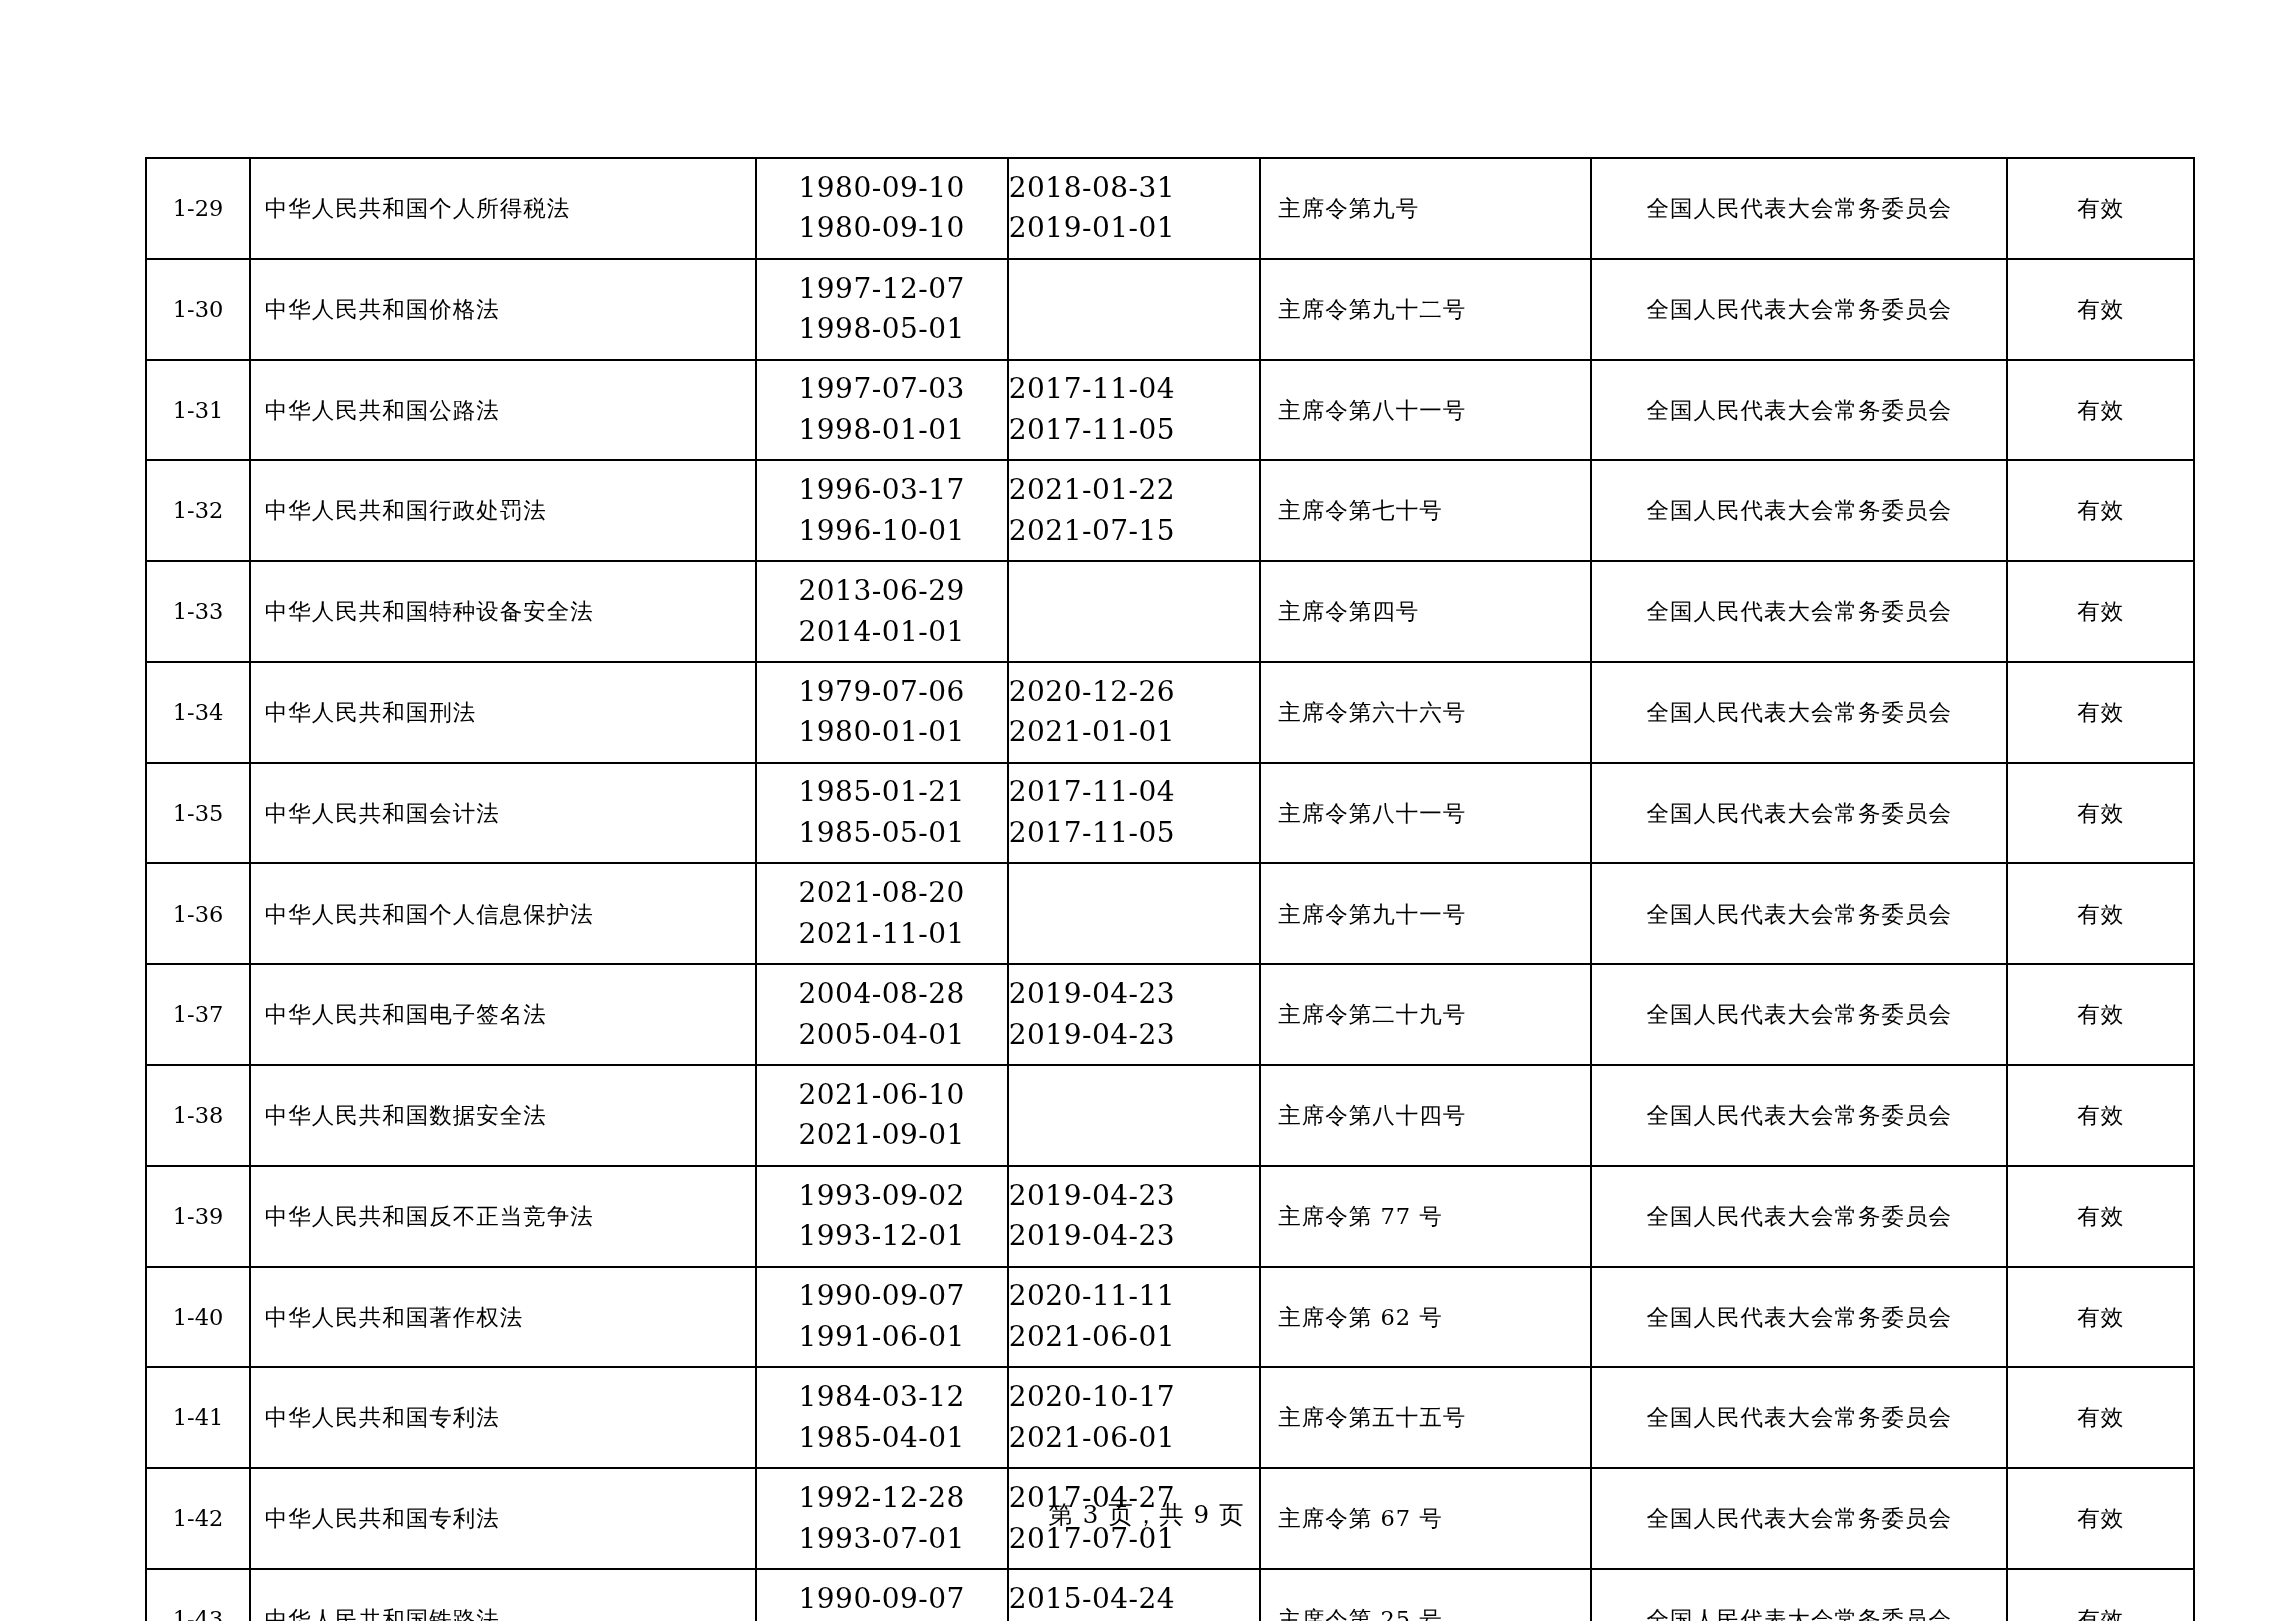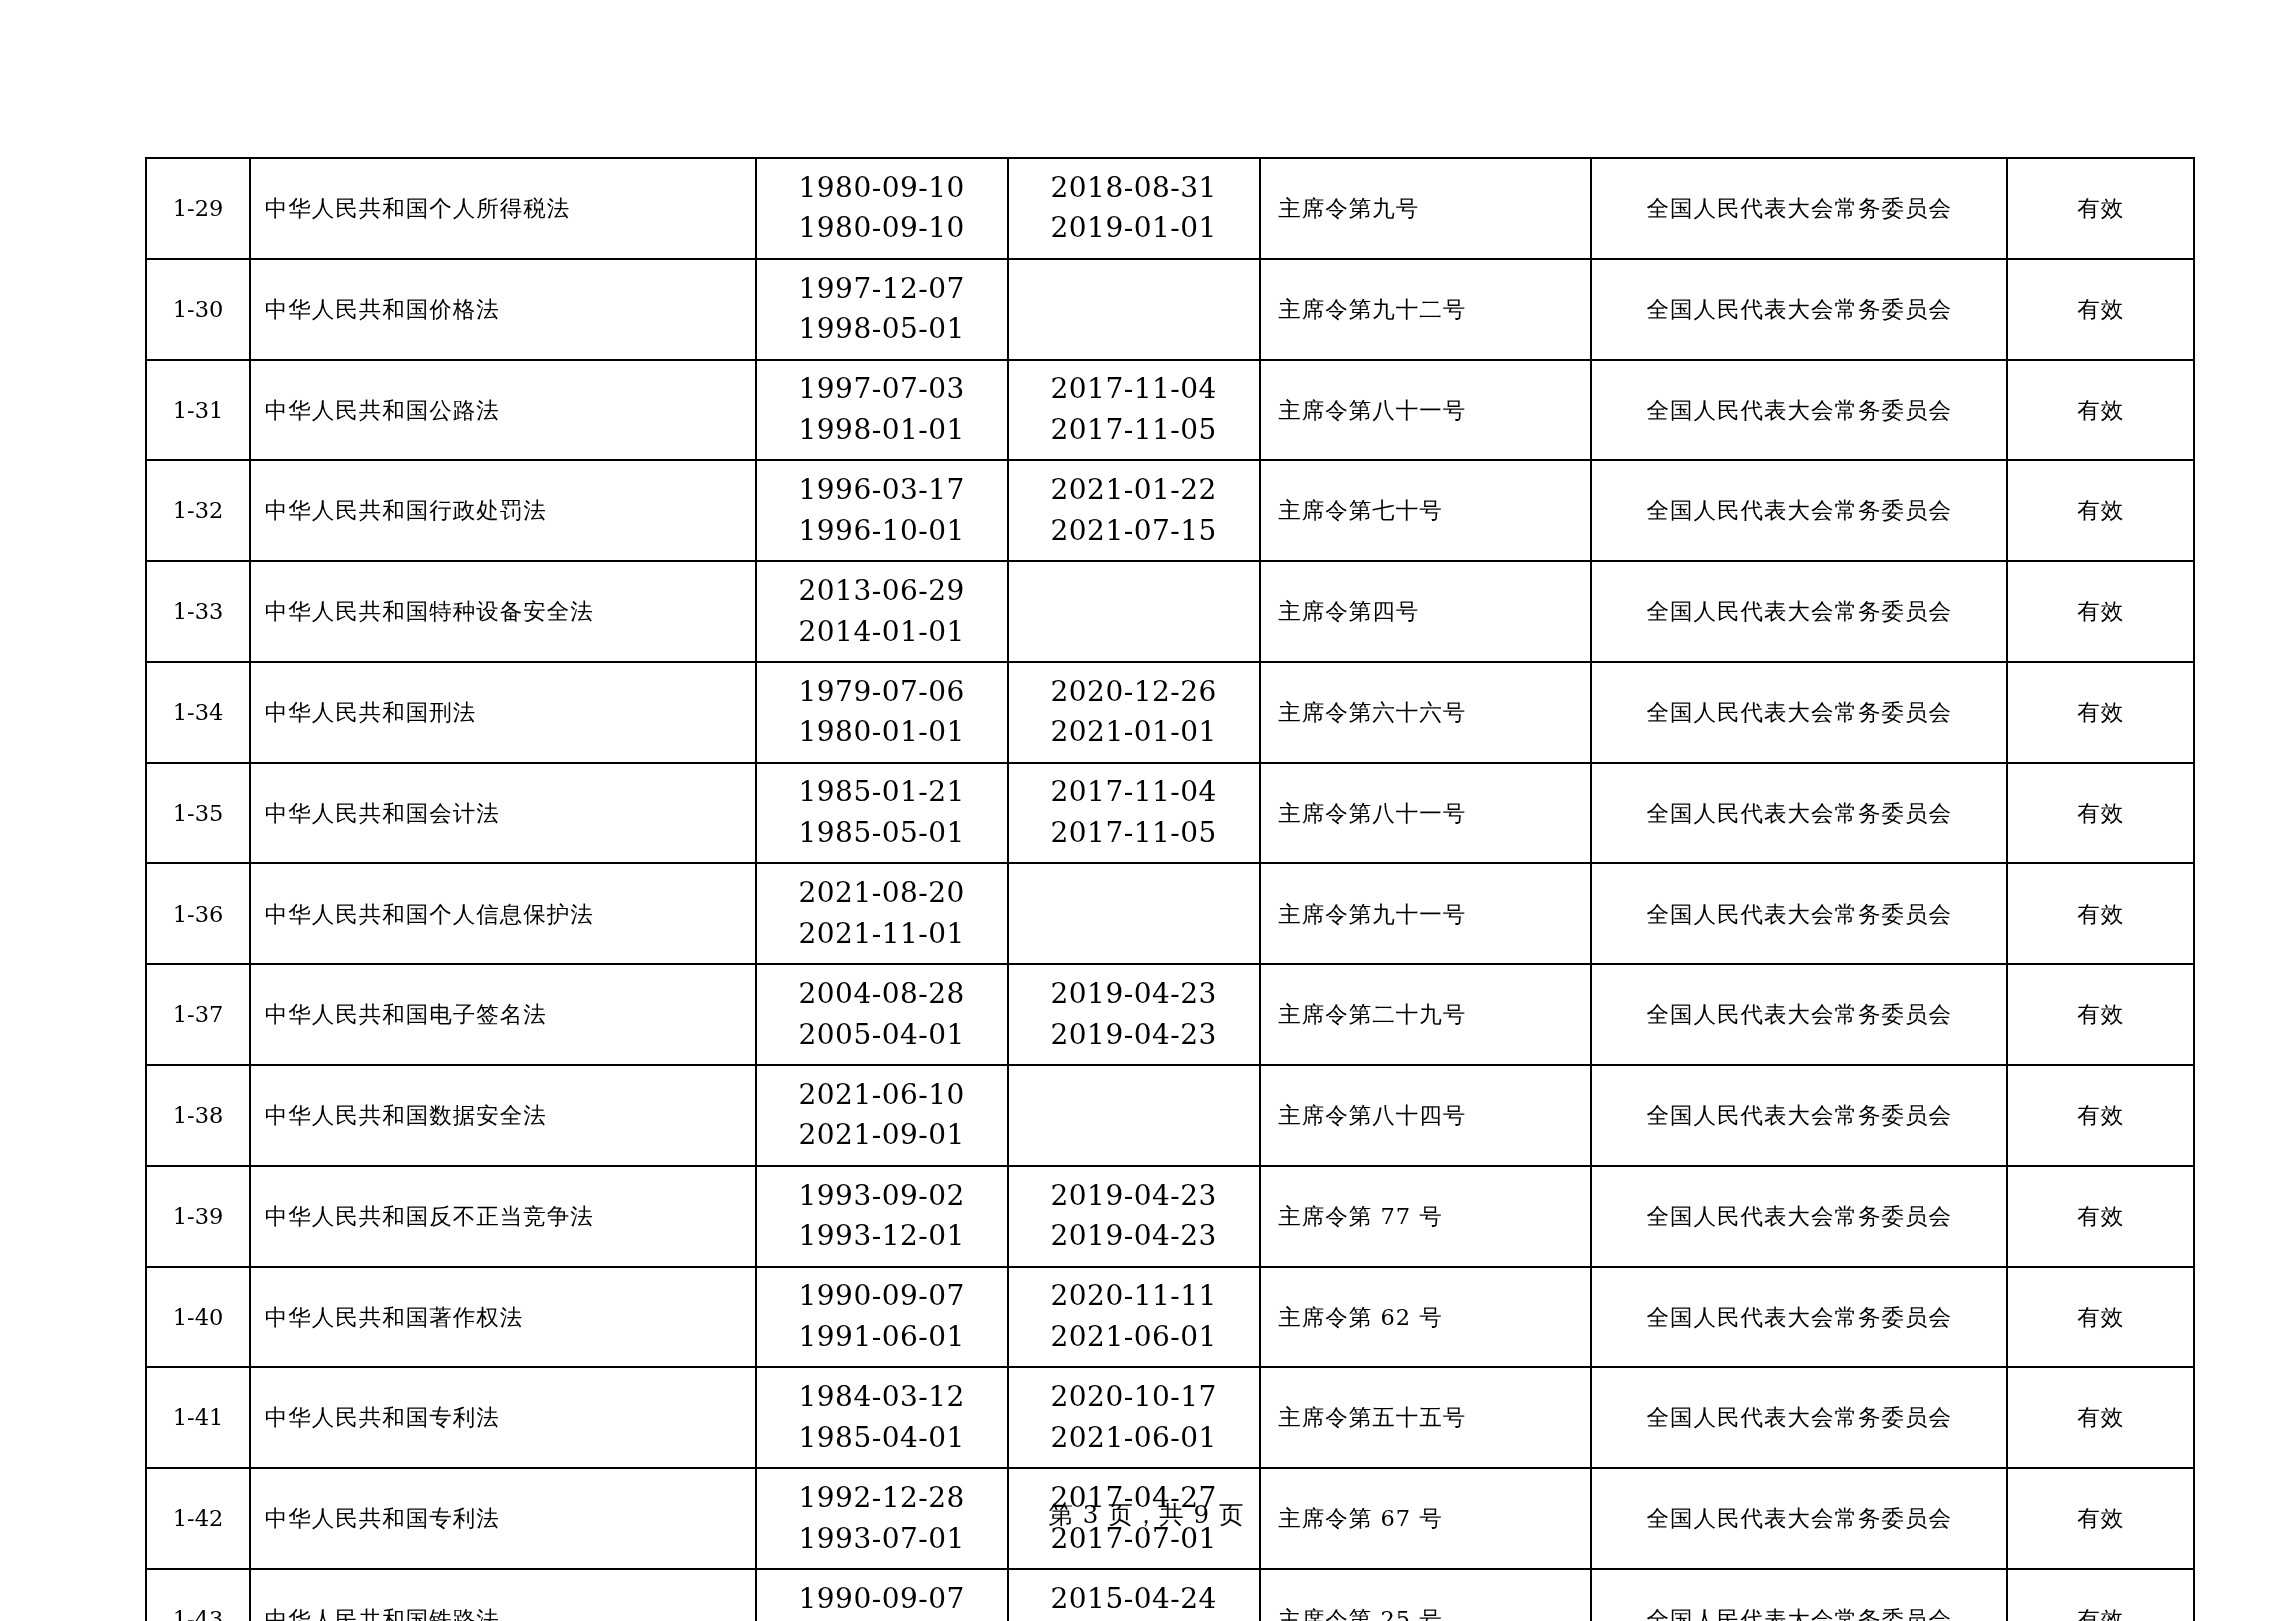--- a/index.html
+++ b/index.html
@@ -52,21 +52,21 @@
     width: 490px;
     text-align: left;
     padding-left: 13.7px !important;
   }
   .c-dates {
     width: 250px;
     text-align: center;
   }
   .c-amend {
     width: 250px;
-    text-align: center;
+    text-align: left;
   }
   .c-order {
     width: 312px;
     text-align: left;
     padding-left: 17.6px !important;
   }
   .c-org {
     width: 414px;
     text-align: center;
     border-radius: 16px;

